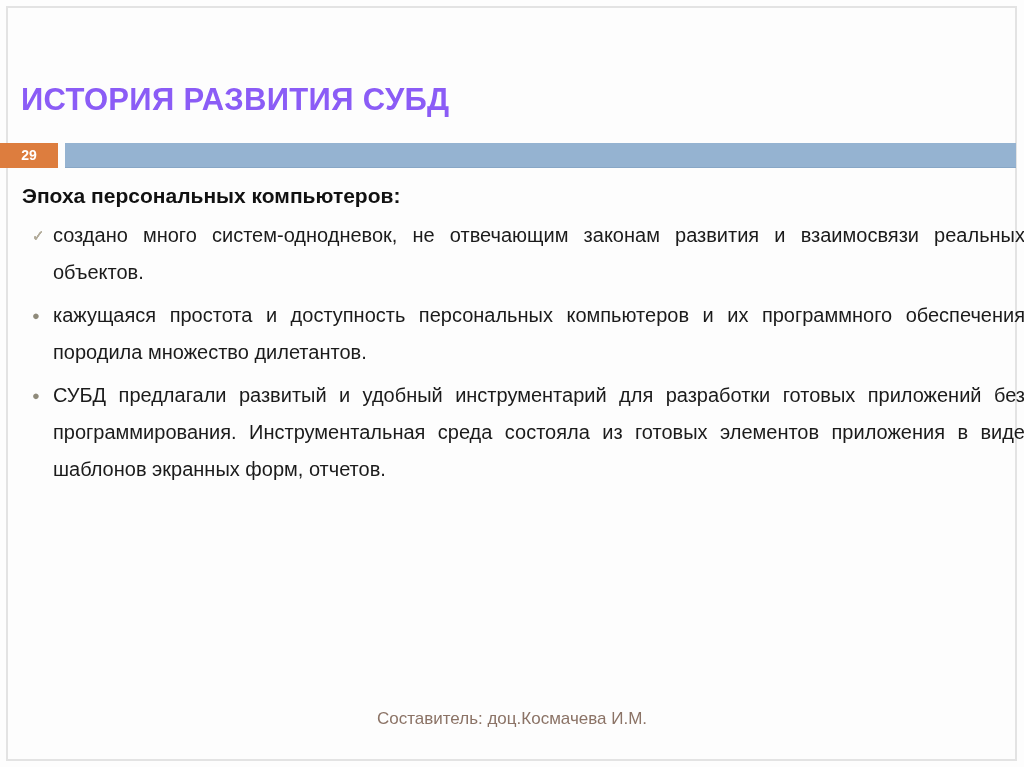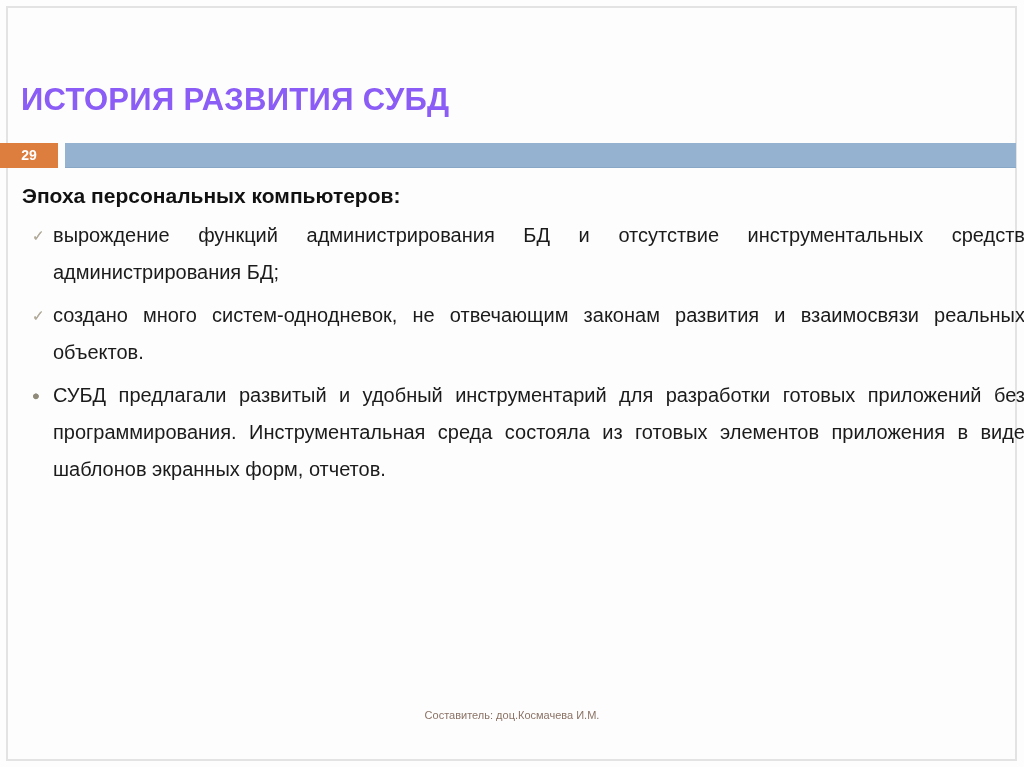--- a/index.html
+++ b/index.html
@@ -38,21 +38,21 @@
     position: relative; padding-left: 31px; margin-bottom: 6px;
     font-size: 20px; line-height: 37px;
     text-align: justify; text-justify: inter-word;
   }
   .marker { position: absolute; left: 10px; top: 0; line-height: 37px; }
   .marker.check { color: #b2ab9a; font-size: 15px; }
   .marker.disc  { color: #8f8a7a; font-size: 13px; }
 
   .footer {
     position: absolute; left: 0; top: 709px; width: 100%;
-    text-align: center; font-size: 11px; color: #8b7366;
+    text-align: center; font-size: 17px; color: #8b7366;
   }
 </style>
 </head>
 <body>
 
 <div class="slide">
 
   <div class="frame"></div>
 
   <h1 class="title">ИСТОРИЯ РАЗВИТИЯ СУБД</h1>
@@ -66,34 +66,34 @@
     <div class="heading">Эпоха персональных компьютеров:</div>
 
     <ul class="bullets">
 
         <li class="bullet">
           <span class="marker check">✓</span>
         </li>
 
         <li class="bullet">
           <span class="marker check">✓</span>
-          <span>вырождение функций администрирования БД и  отсутствие инструментальных средств администрирования БД;</span>
         </li>
 
         <li class="bullet">
           <span class="marker check">✓</span>
         </li>
 
         <li class="bullet">
           <span class="marker check">✓</span>
           <span>создано много  систем-однодневок, не отвечающим законам развития и взаимосвязи реальных объектов.</span>
         </li>
 
         <li class="bullet">
           <span class="marker disc">●</span>
+          <span>кажущаяся простота и доступность персональных компьютеров и их программного обеспечения породила множество дилетантов.</span>
         </li>
 
         <li class="bullet">
           <span class="marker disc">●</span>
           <span>СУБД предлагали развитый и удобный инструментарий для разработки готовых приложений без программирования. Инструментальная среда состояла из готовых элементов приложения в виде шаблонов экранных форм, отчетов.</span>
         </li>
       </ul>
   </div>
 
   <div class="footer">Составитель: доц.Космачева И.М.</div>

